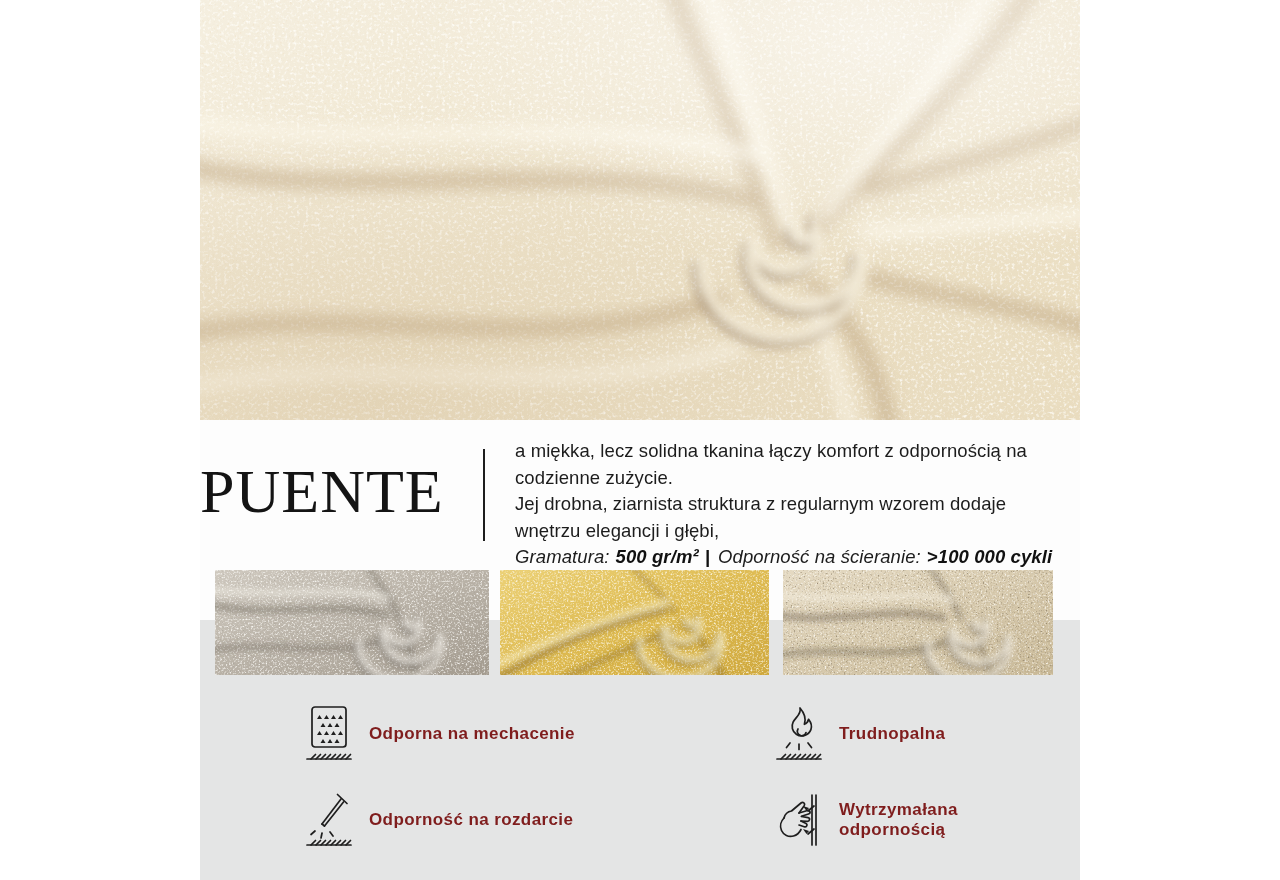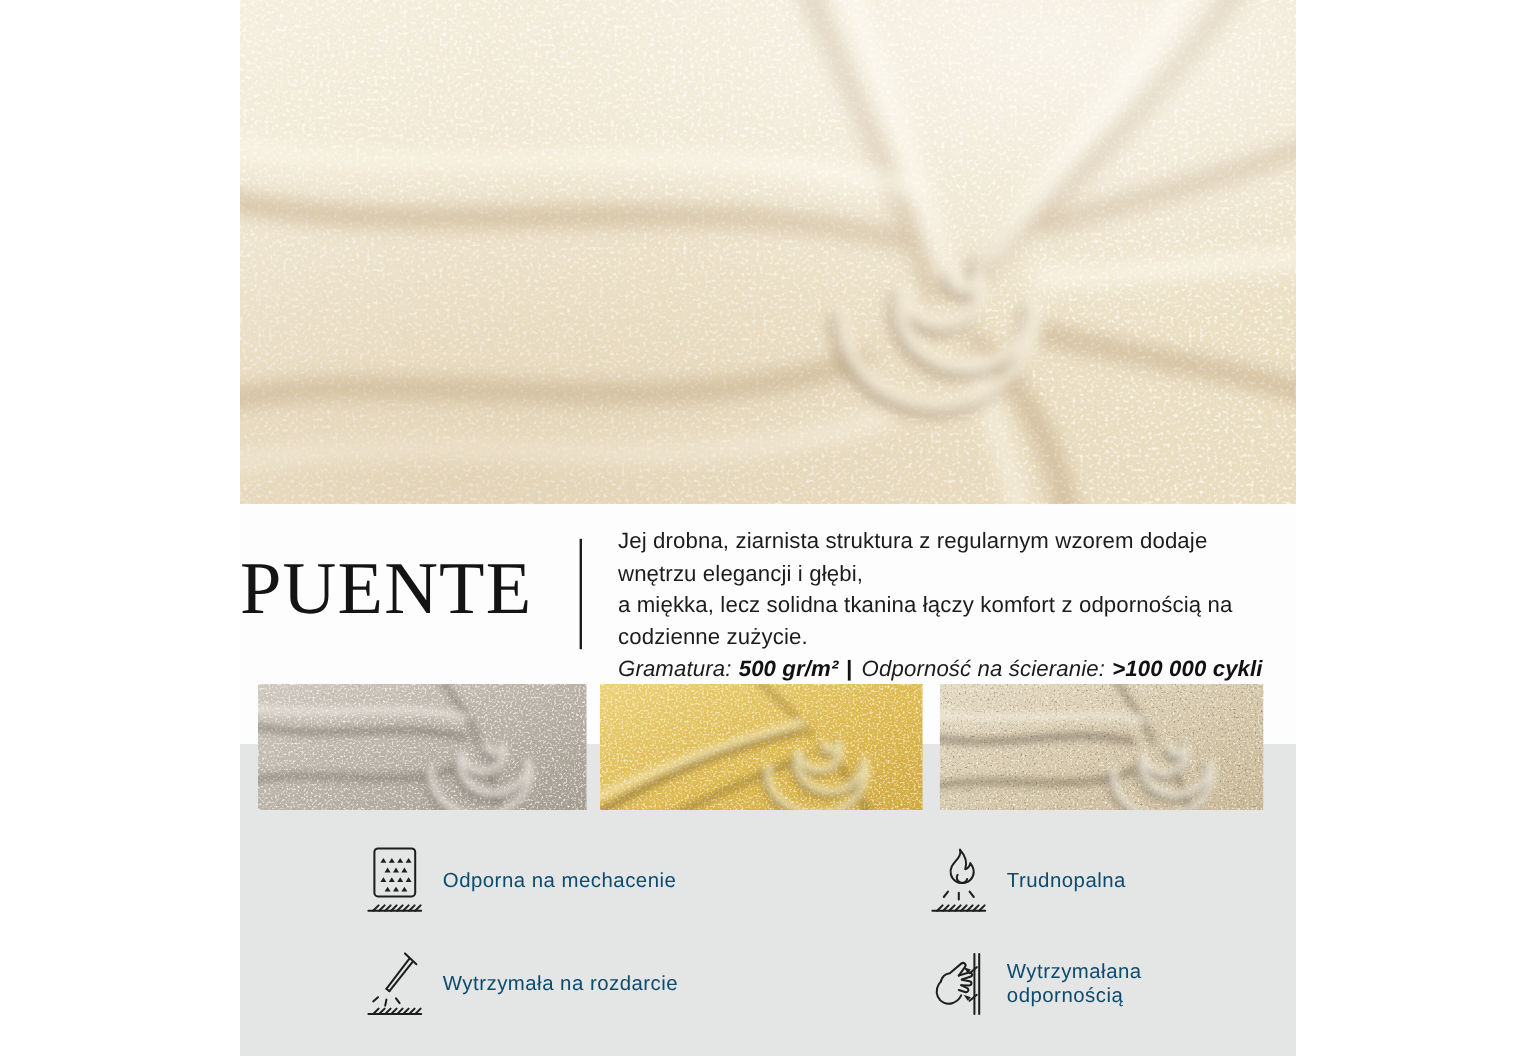--- a/index.html
+++ b/index.html
@@ -39,21 +39,21 @@
   .swatch.s2{left:285px;width:269px;}
   .swatch.s3{left:568px;width:270px;}
 
   .gray-panel{position:absolute;left:0;top:620px;width:880px;height:260px;background:#e4e5e5;}
 
   .features{position:absolute;left:105px;top:705px;width:740px;display:grid;
     grid-template-columns:470px 1fr;row-gap:28px;}
   .feature{display:flex;align-items:center;gap:16px;height:58px;}
   .feature .ficon{flex:0 0 48px;width:48px;height:58px;}
   .feature .ficon svg{display:block;width:48px;height:58px;}
-  .feature .flabel{font-size:17px;color:#0c4a6e;letter-spacing:0.4px;}
+  .feature .flabel{font-size:17px;color:#7f1d1d;letter-spacing:0.4px;font-weight:bold;}
 
   .ic{fill:none;stroke:#1e1e1e;stroke-width:1.7;stroke-linecap:round;stroke-linejoin:round;}
   .icf{fill:#1e1e1e;stroke:none;}
 </style>
 </head>
 <body>
 
 <div class="canvas">
   <div class="column">
 
@@ -114,22 +114,22 @@
         </g>
         <rect width="880" height="420" fill="url(#hGlow)"></rect>
         <rect width="880" height="420" fill="url(#hShade)"></rect>
       </svg>
     </div>
 
     <div class="info-band"></div>
     <h1 class="title">PUENTE</h1>
     <div class="divider"></div>
     <div class="desc">
+      <p>a miękka, lecz solidna tkanina łączy komfort z odpornością na codzienne zużycie.</p>
       <p>Jej drobna, ziarnista struktura z regularnym wzorem dodaje wnętrzu elegancji i głębi,</p>
-      <p>a miękka, lecz solidna tkanina łączy komfort z odpornością na codzienne zużycie.</p>
       <p class="specs"><span class="lbl">Gramatura:</span><b>500 gr/m²</b><b class="sep">|</b><span class="lbl">Odporność na ścieranie:</span><b>&gt;100 000 cykli</b></p>
     </div>
 
     <div class="gray-panel"></div>
 
     <div class="swatches">
       <div class="swatch s1">
         <svg viewBox="0 0 272 105" preserveAspectRatio="none">
           <defs>
             <linearGradient id="gBase" x1="0" y1="0" x2="1" y2="1">
@@ -311,21 +311,21 @@
                 <path d="M11 54 l4.5 -4.5"></path>
                 <path d="M16 54 l4.5 -4.5"></path>
                 <path d="M21 54 l4.5 -4.5"></path>
               <path d="M26 54 l4.5 -4.5"></path>
                 <path d="M31 54 l4.5 -4.5"></path>
                 <path d="M36 54 l4.5 -4.5"></path>
                 <path d="M41 54 l4.5 -4.5"></path>
             </g>
           </svg>
         </span>
-        <span class="flabel">Wytrzymała na rozdarcie</span>
+        <span class="flabel">Odporność na rozdarcie</span>
       </div>
 
       <div class="feature">
         <span class="ficon">
           <svg viewBox="0 0 48 58">
             <g class="ic" stroke-width="1.5">
               <path d="M37 4 V54"></path>
               <path d="M41 4 V54"></path>
               <path d="M33 20 l6 -5"></path>
                 <path d="M33 43 l6 -5"></path>

